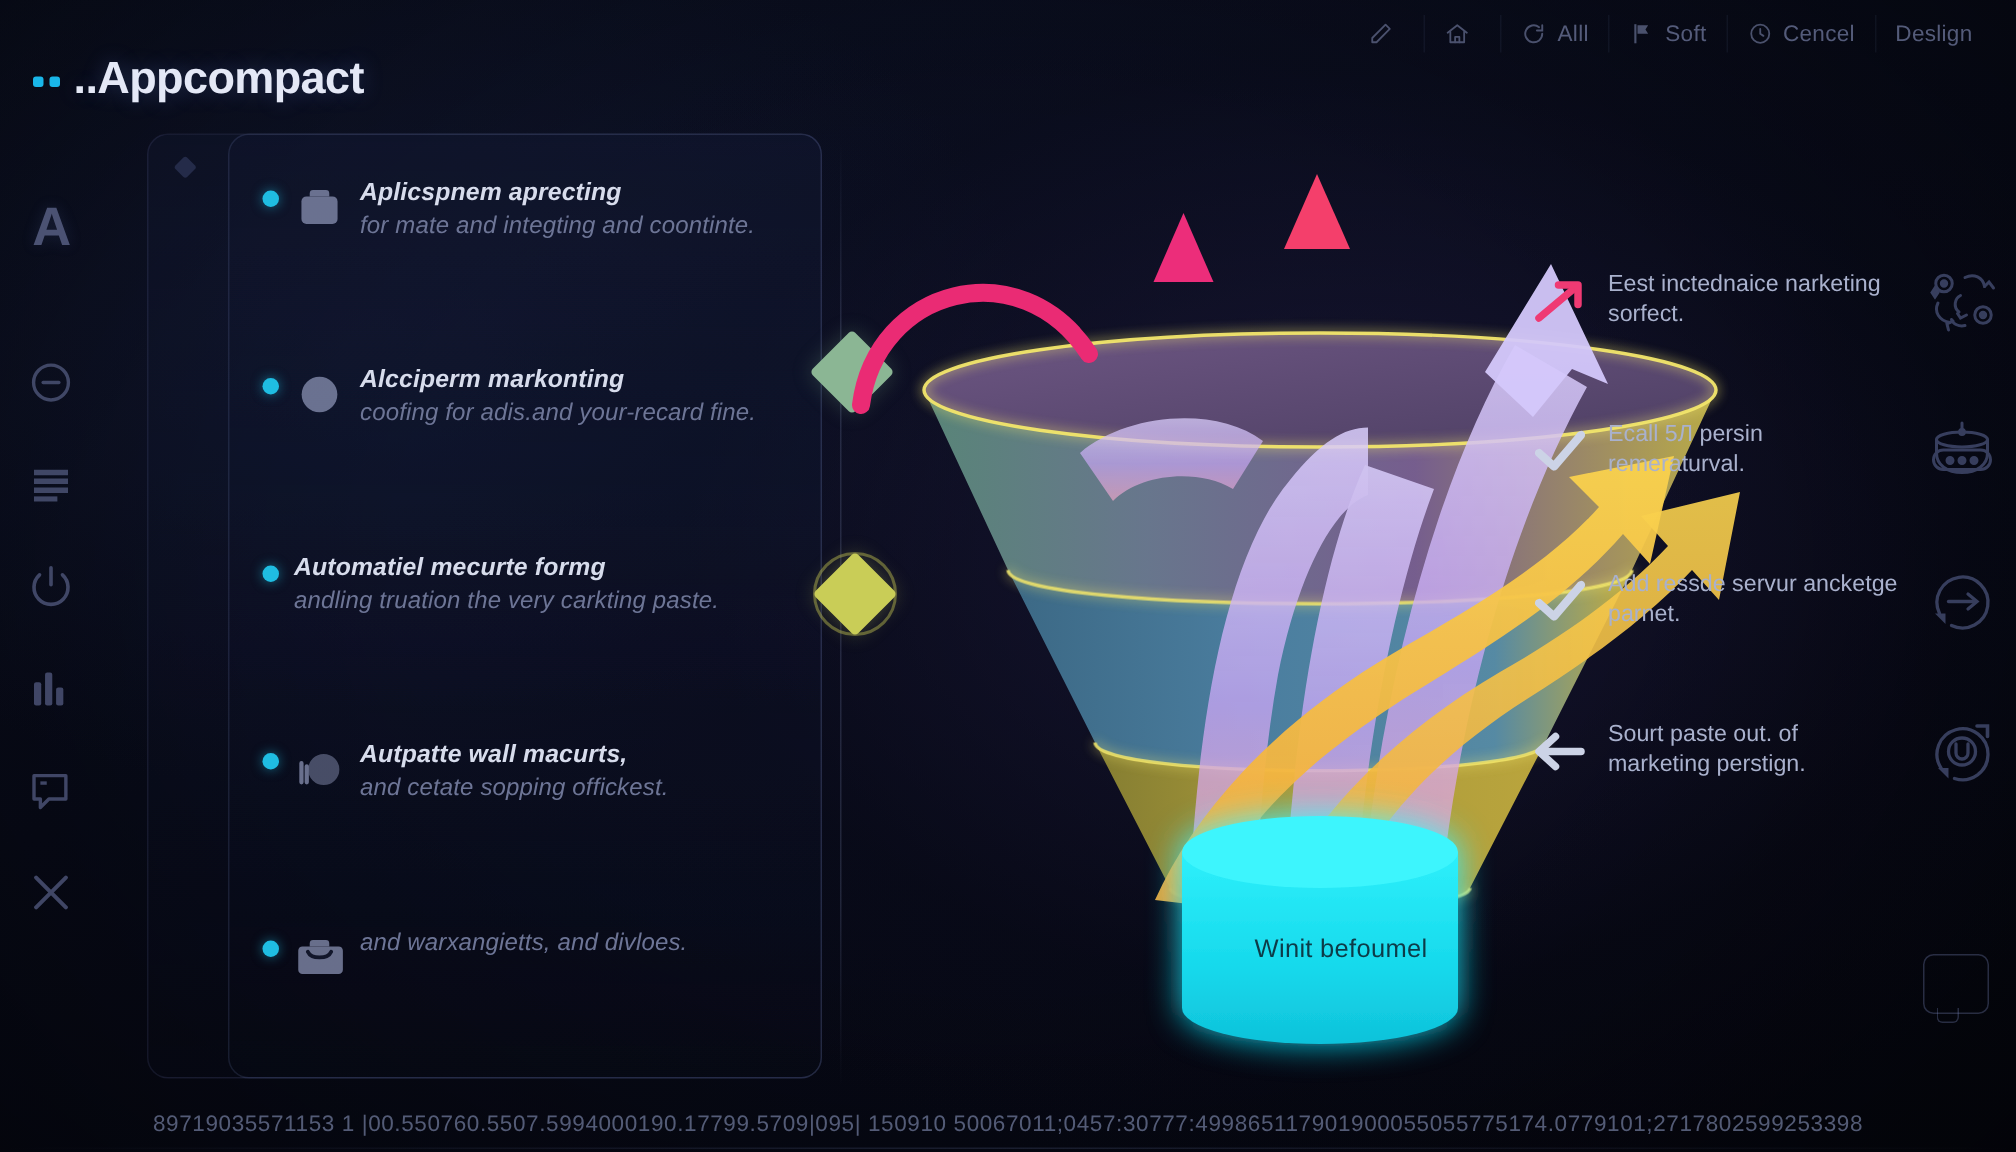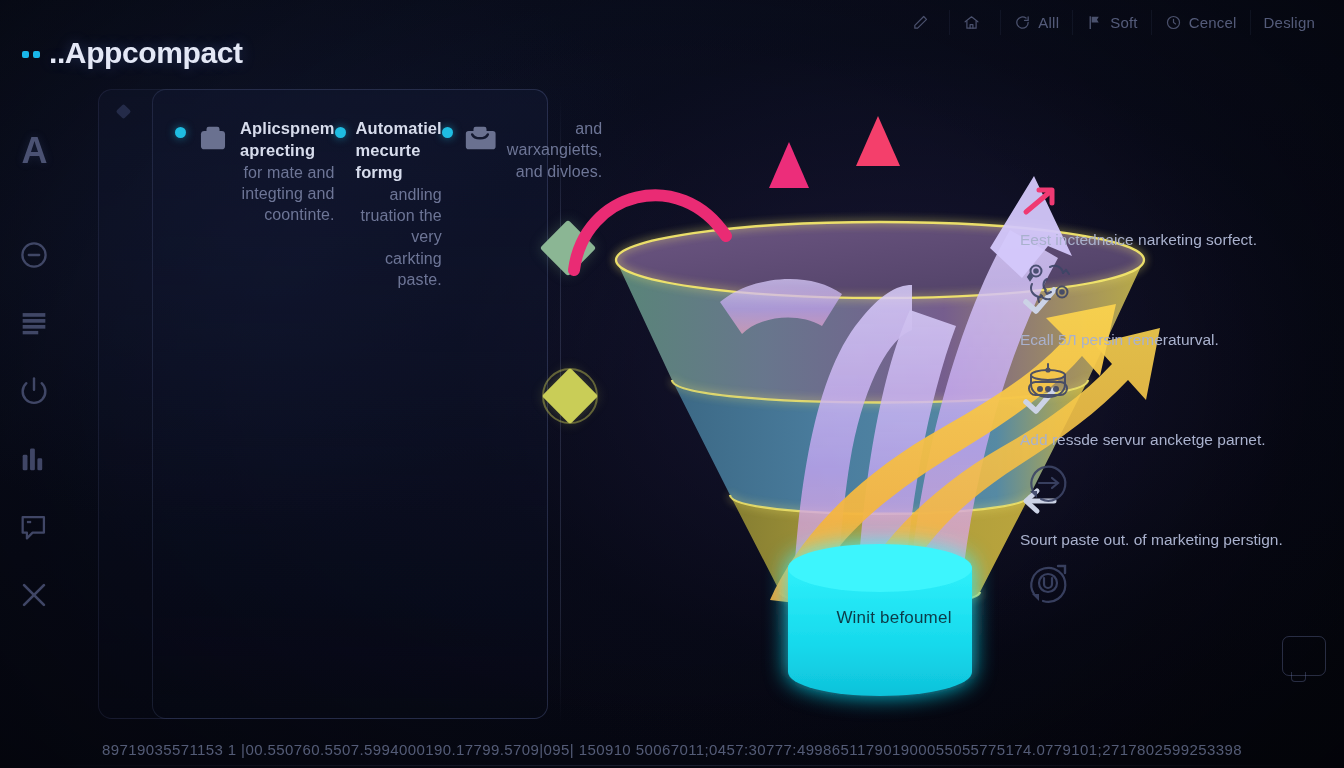--- a/index.html
+++ b/index.html
@@ -75,46 +75,46 @@
     position:absolute; left:19px; top:16px; width:11px; height:11px;
     background:#2a3252; transform:rotate(45deg); border-radius:2px; opacity:.8;
   }
   .panel-inner{
     position:absolute; left:152px; top:89px; width:396px; height:630px;
     border:1px solid rgba(125,140,200,0.16);
     border-radius:14px;
     background:linear-gradient(180deg, rgba(17,23,48,0.36), rgba(9,12,28,0.10));
     padding:28px 22px 0 22px;
   }
-  .flist{ display:flex; gap:0; }
+  .flist{ display:flex; flex-direction:column; gap:0;font-style:italic; }
   .frow{ display:flex; align-items:flex-start; gap:10px; height:125px; }
   .bullet{
     width:11px; height:11px; border-radius:50%;
     background:#1fbde2; margin-top:9px; flex:0 0 auto;
     box-shadow:0 0 8px rgba(31,189,226,.55);
   }
   .ricon{ width:34px; height:34px; flex:0 0 auto; margin-top:3px; color:#8e96b8; opacity:.72; }
   .ricon svg{ width:100%; height:100%; display:block; }
   .rtext{ flex:1 1 auto; line-height:1.33; filter:blur(0.25px); }
   .rtitle{ font-size:16.5px; font-weight:bold; color:#d7dcec; letter-spacing:.1px; }
-  .rdesc{ font-size:16px; color:#6d7596; letter-spacing:.1px;text-align:right; }
+  .rdesc{ font-size:16px; color:#6d7596; letter-spacing:.1px; }
 
   
   .funnel-wrap{ position:absolute; left:560px; top:80px; width:640px; height:640px; }
   .funnel-wrap svg{ position:absolute; inset:0; width:100%; height:100%; overflow:visible; }
 
   .cyl-label{
-    position:absolute; left:786px; top:608px; width:216px;
+    position:absolute; left:786px; top:623px; width:216px;
     text-align:center; font-size:17px; color:#0d3b48; font-weight:normal;
     letter-spacing:.2px; pointer-events:none;
   }
 
   
   .annots{ position:absolute; right:8px; top:180px; width:316px; }
-  .annot{ display:flex; align-items:flex-start; gap:12px; height:100px;flex-direction:column; }
+  .annot{ display:flex; align-items:flex-start; gap:12px; height:100px; }
   .an-mark{ width:40px; height:34px; flex:0 0 auto; margin-top:4px; }
   .an-mark svg{ width:100%; height:100%; display:block; }
   .an-text{ flex:1 1 auto; font-size:15.5px; line-height:1.3; color:#a9b1cd; filter:blur(.2px); }
   .an-deco{ width:56px; height:50px; flex:0 0 auto; color:#3d4566; opacity:.9; margin-top:-4px; }
   .an-deco svg{ width:100%; height:100%; display:block; }
 
   
   .diamond{ position:absolute; transform:rotate(45deg); border-radius:3px; }
   #dia-green{ left:548px; top:228px; width:40px; height:40px; background:#8bb694; box-shadow:0 0 14px rgba(140,190,150,.25); }
   #dia-yellow{ left:550px; top:376px; width:40px; height:40px; background:#c9cd57; box-shadow:0 0 14px rgba(200,205,90,.3); }
@@ -292,29 +292,54 @@
           <path d="M9 4h6a1.6 1.6 0 0 1 1.6 1.6V7H7.4V5.6A1.6 1.6 0 0 1 9 4z"></path>
           <rect x="3.5" y="7" width="17" height="13" rx="2.4"></rect>
         </svg>
       </span>
       <span class="rtext">
         <span class="rtitle" style="display: block;">Aplicspnem aprecting</span>
         <span class="rdesc" style="display: block;">for mate and integting and coontinte.</span>
       </span>
     </div>
 
+    <div class="frow">
+      <span class="bullet"></span>
+      <span class="ricon">
+        <svg viewBox="0 0 24 24" fill="currentColor" stroke="none">
+          <circle cx="12" cy="12" r="8.4"></circle>
+        </svg>
+      </span>
+      <span class="rtext">
+        <span class="rtitle" style="display: block;">Alcciperm markonting</span>
+        <span class="rdesc" style="display: block;">coofing for adis.and your-recard fine.</span>
+      </span>
+    </div>
 
     <div class="frow">
       <span class="bullet"></span>
       <span class="rtext">
         <span class="rtitle" style="display: block;">Automatiel mecurte formg</span>
         <span class="rdesc" style="display: block;">andling truation the very carkting paste.</span>
       </span>
     </div>
 
+    <div class="frow">
+      <span class="bullet"></span>
+      <span class="ricon">
+        <svg viewBox="0 0 24 24" fill="none" stroke="currentColor" stroke-width="1.5">
+          <circle cx="14" cy="12" r="6.6" fill="currentColor" opacity=".65"></circle>
+          <path d="M3.5 9v9M6 10.5V18" stroke-linecap="round" stroke-width="2"></path>
+        </svg>
+      </span>
+      <span class="rtext">
+        <span class="rtitle" style="display: block;">Autpatte wall macurts,</span>
+        <span class="rdesc" style="display: block;">and cetate sopping offickest.</span>
+      </span>
+    </div>
 
     <div class="frow">
       <span class="bullet"></span>
       <span class="ricon">
         <svg viewBox="0 0 24 24" fill="currentColor" stroke="none">
           <path d="M9 4h6a1.6 1.6 0 0 1 1.6 1.6V7H7.4V5.6A1.6 1.6 0 0 1 9 4z"></path>
           <path d="M3.5 7h17a2 2 0 0 1 2 2v9a2 2 0 0 1-2 2h-17a2 2 0 0 1-2-2V9a2 2 0 0 1 2-2z" transform="translate(0.5,0)"></path>
           <path d="M6.5 9.5c1.6 3.6 9.4 3.6 11 0" fill="none" stroke="#171c33" stroke-width="1.8" stroke-linecap="round"></path>
         </svg>
       </span>

